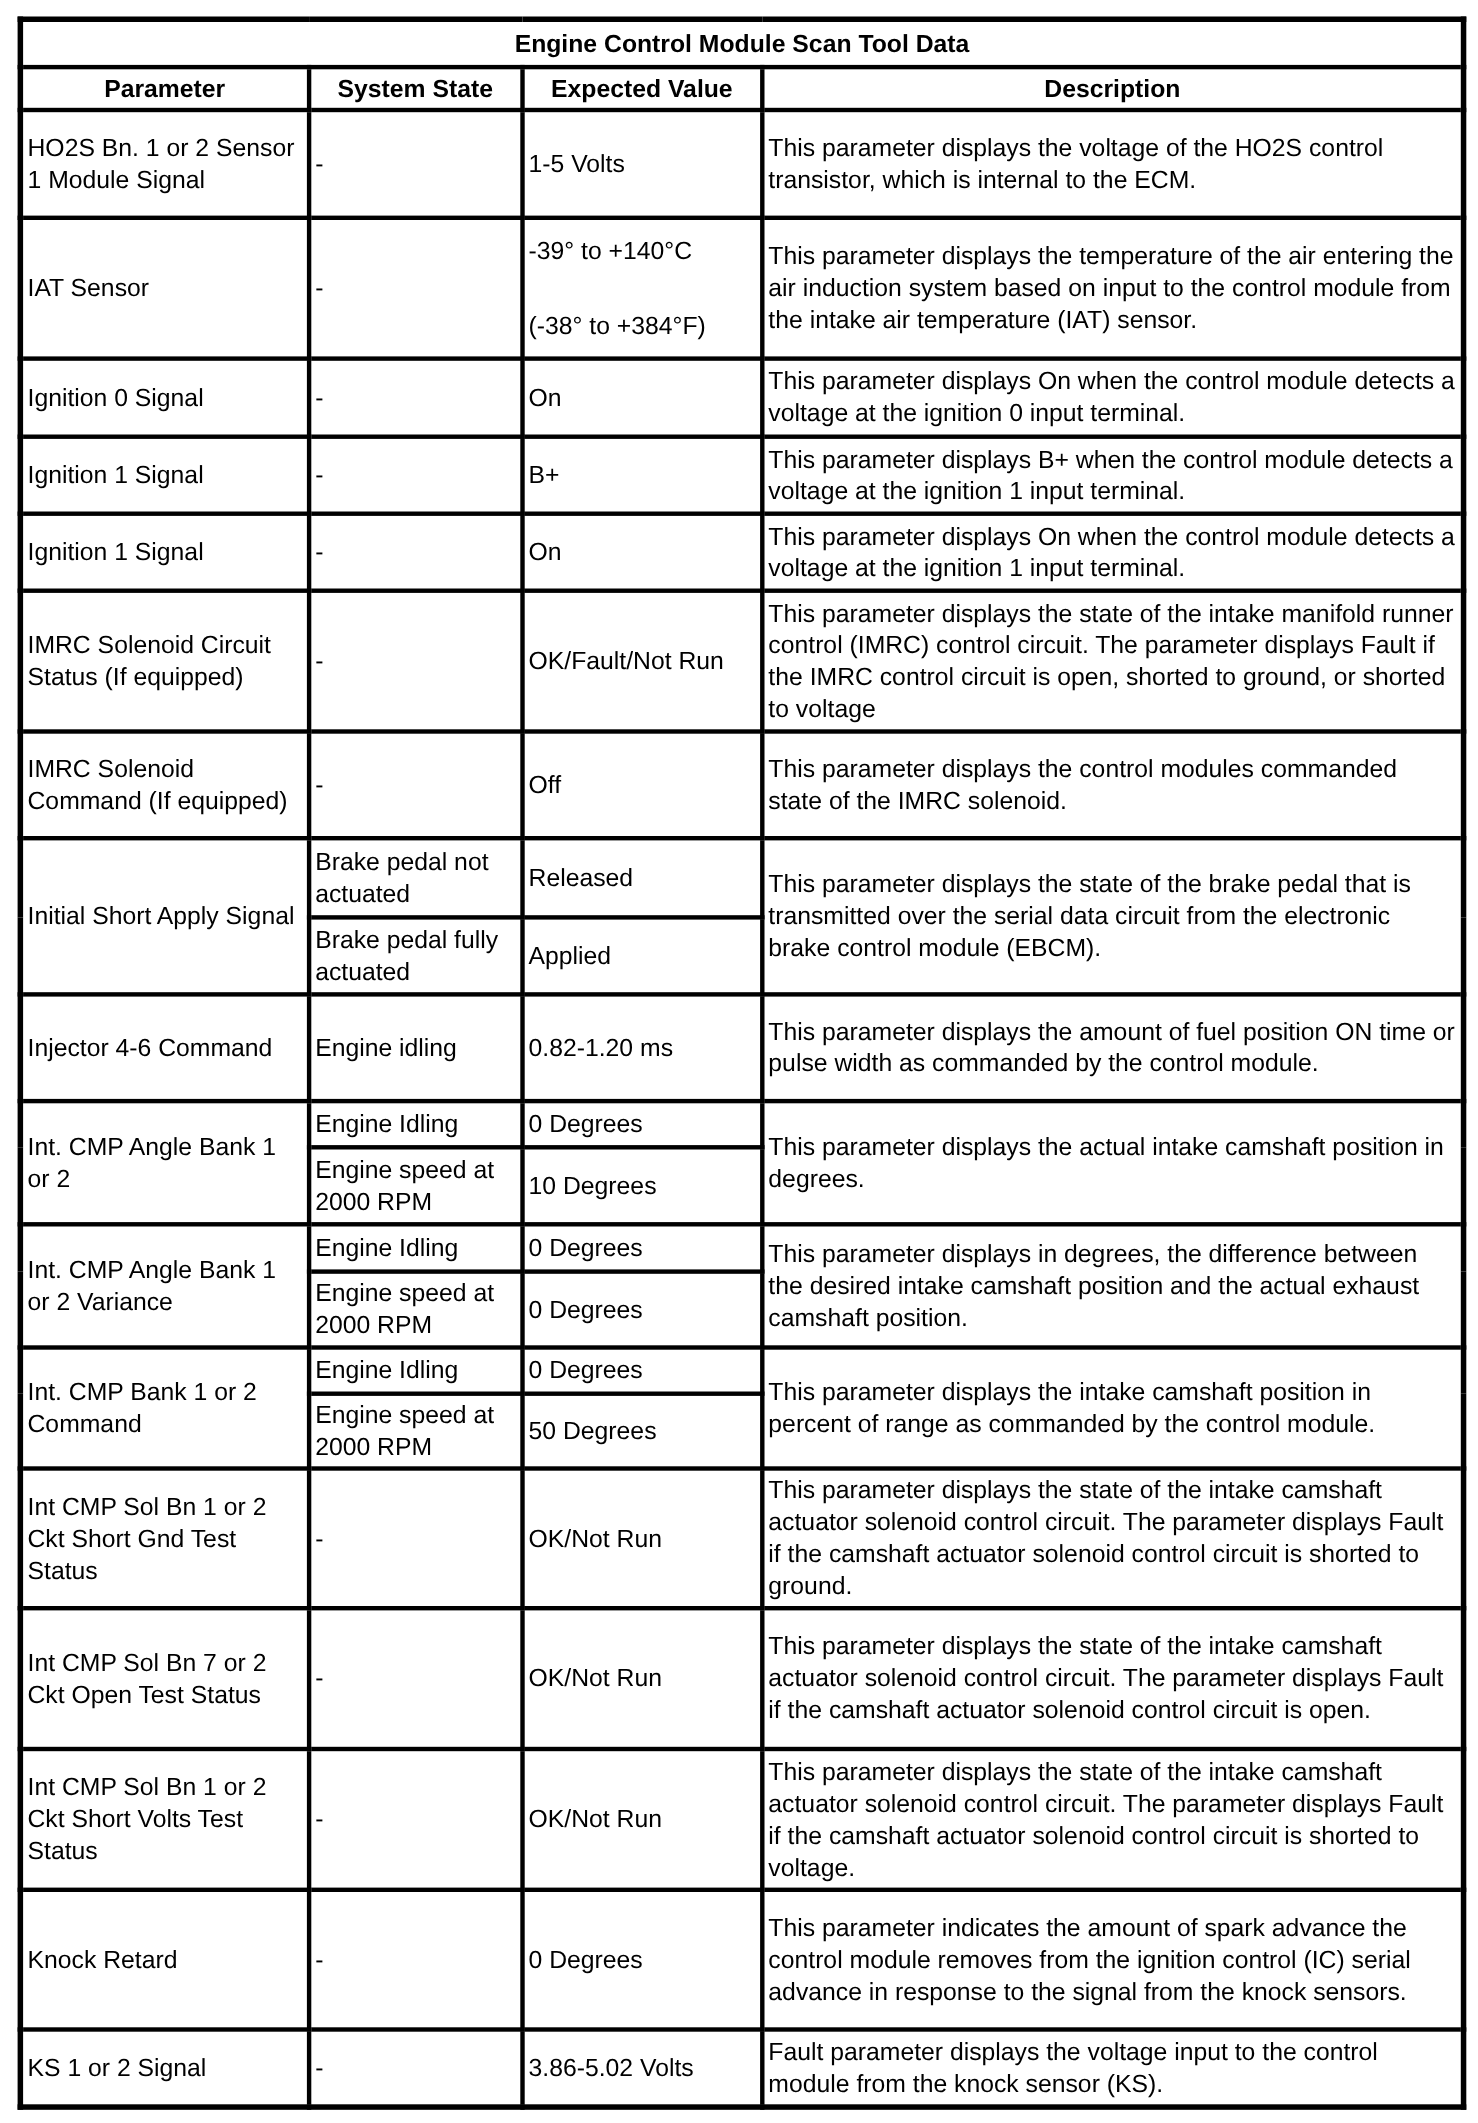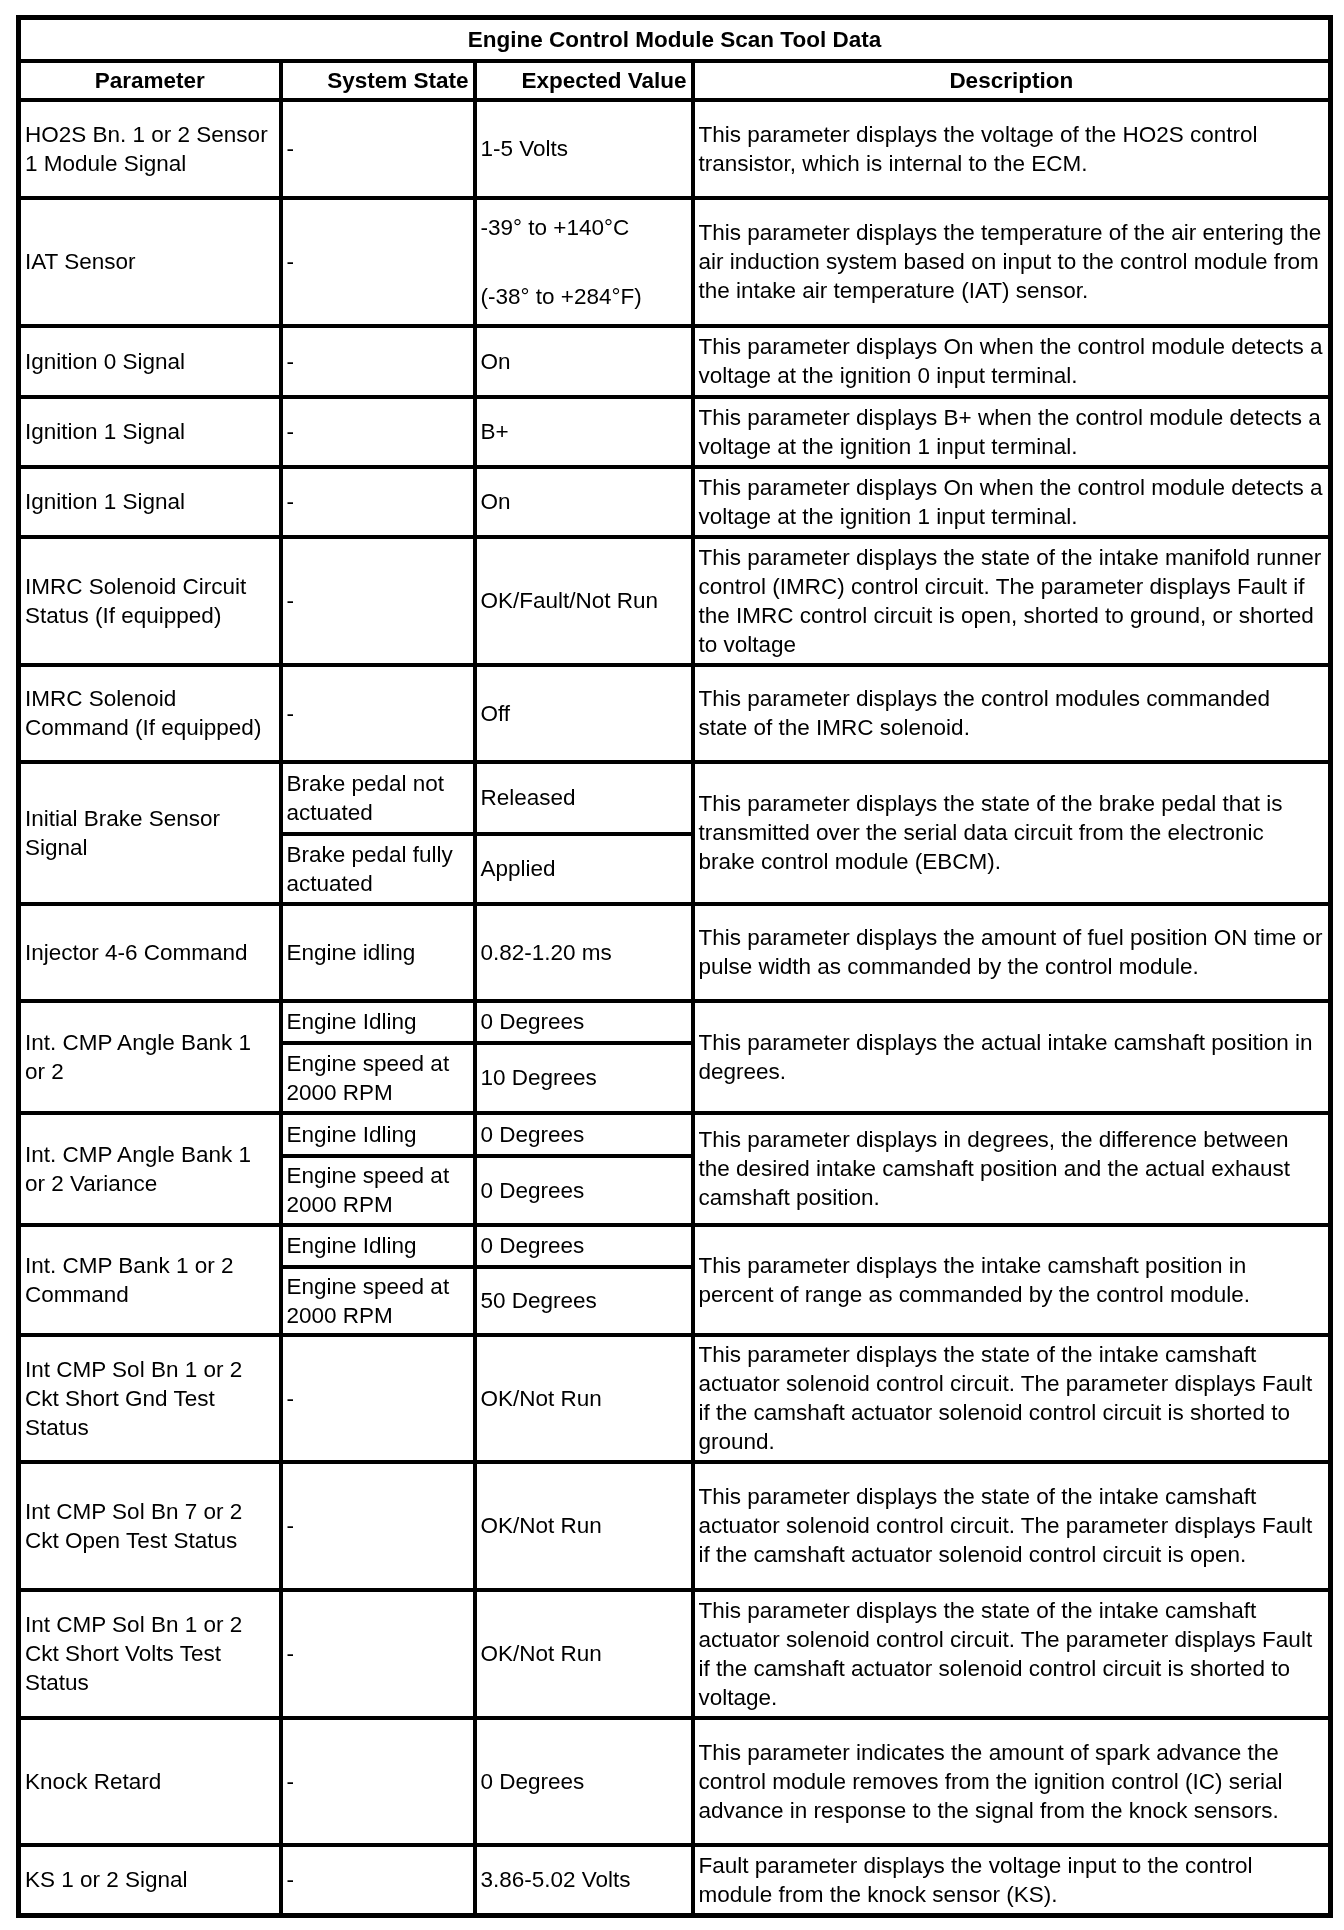--- a/index.html
+++ b/index.html
@@ -8,21 +8,21 @@
   table.scan {
     position:absolute; left:16px; top:15px; width:1312px;
     border-collapse:collapse; table-layout:fixed;
     border:5px solid #000;
   }
   table.scan td, table.scan th {
     border:4px solid #000; padding:0 4px; vertical-align:middle;
     font-size:22.5px; line-height:29px; text-align:left; overflow:hidden;
   }
   table.scan th { font-weight:bold; text-align:center; }
-  table.scan th.left { text-align:right; }
+  table.scan th.left { text-align:center; }
   th.title { font-size:22.5px; }
   .gap { display:block; height:40px; }
   col.c1 { width:262px; } col.c2 { width:194px; } col.c3 { width:218px; } col.c4 { width:638px; }
 </style>
 </head>
 <body>
 
 <table class="scan">
   <colgroup>
       <col class="c1">
@@ -49,21 +49,21 @@
       <td>1-5 Volts</td>
       <td>This parameter displays the voltage of the HO2S control transistor, which is internal to the ECM.</td>
     </tr>
 
     <tr style="height:128px">
       <td>IAT Sensor</td>
       <td>-</td>
       <td>
         <span>-39° to +140°C</span>
         <span class="gap"></span>
-        <span>(-38° to +284°F)</span>
+        <span>(-38° to +384°F)</span>
       </td>
       <td>This parameter displays the temperature of the air entering the air induction system based on input to the control module from the intake air temperature (IAT) sensor.</td>
     </tr>
 
     <tr style="height:71px">
       <td>Ignition 0 Signal</td>
       <td>-</td>
       <td>On</td>
       <td>This parameter displays On when the control module detects a voltage at the ignition 0 input terminal.</td>
     </tr>
@@ -90,21 +90,21 @@
     </tr>
 
     <tr style="height:97px">
       <td>IMRC Solenoid Command (If equipped)</td>
       <td>-</td>
       <td>Off</td>
       <td>This parameter displays the control modules commanded state of the IMRC solenoid.</td>
     </tr>
 
     <tr style="height:72px">
-      <td rowspan="2">Initial Brake Sensor Signal</td>
+      <td rowspan="2">Initial Short Apply Signal</td>
       <td>Brake pedal not actuated</td>
       <td>Released</td>
       <td rowspan="2">This parameter displays the state of the brake pedal that is transmitted over the serial data circuit from the electronic brake control module (EBCM).</td>
     </tr>
     <tr style="height:70px">
       <td>Brake pedal fully actuated</td>
       <td>Applied</td>
     </tr>
 
     <tr style="height:97px">

